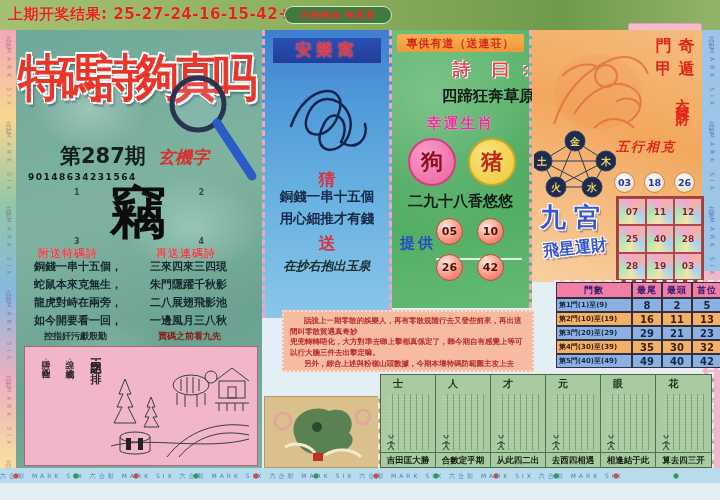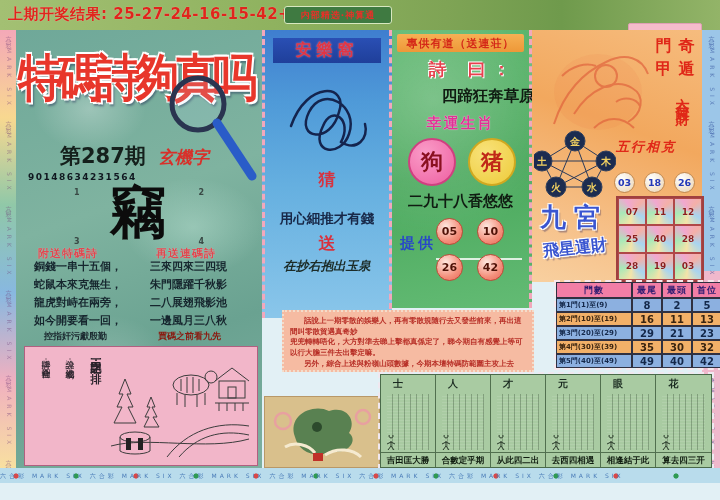--- a/index.html
+++ b/index.html
@@ -6,21 +6,21 @@
   .page{position:relative;width:720px;height:500px;overflow:hidden;background:#e2f0f5;
         font-family:"DejaVu Sans",sans-serif;}
   .abs{position:absolute;}
 
   
   .hdr{left:0;top:0;width:720px;height:30px;
        background:linear-gradient(90deg,#a3c073,#8fb25f 38%,#7fa455 62%,#6f9a4c 78%,#93b468);}
   .hdr-result{left:8px;top:5px;font-size:15px;font-weight:bold;color:#e0251c;
               letter-spacing:.5px;white-space:nowrap;text-shadow:0 0 1px rgba(255,255,255,.6);}
   .hdr-badge{left:284px;top:6px;width:106px;height:16px;background:#3f7a41;
-             border:1px solid #d8e8c0;border-radius:3px;color:#e83028;font-size:9px;
+             border:1px solid #d8e8c0;border-radius:9px;color:#e83028;font-size:9px;
              font-weight:bold;display:flex;align-items:center;justify-content:center;
              letter-spacing:1px;}
   .hdr-pinkbox{left:628px;top:23px;width:72px;height:15px;background:#f6bccb;
                border:1px solid #e0a0b5;border-radius:2px;}
 
   
   .strip-top,.strip-bottom{left:0;width:720px;height:15px;background-color:#aed4e4;
      background-image:radial-gradient(circle at 16px 8px,#d84848 2.2px,rgba(0,0,0,0) 3px),
                       radial-gradient(circle at 76px 8px,#2f9a52 2.2px,rgba(0,0,0,0) 3px);
      background-size:120px 15px;overflow:hidden;white-space:nowrap;
@@ -85,21 +85,21 @@
 
   
   .col-poem{left:392px;top:30px;width:140px;height:278px;box-sizing:border-box;
      background:radial-gradient(circle at 30% 25%,rgba(255,255,255,.25),rgba(0,0,0,0) 60%),
                 linear-gradient(170deg,#57b469,#4aa85c 50%,#63bb74);
      border-right:3px dashed #f2a8bc;}
   .poem-hdr{left:5px;top:4px;width:127px;height:18px;border-radius:2px;
      background:linear-gradient(180deg,#f6b054,#ee9838);color:#d42818;font-size:11px;
      font-weight:bold;display:flex;align-items:center;justify-content:center;letter-spacing:1px;}
   .shiyue{left:0;top:28px;width:163px;text-align:center;font-size:17px;font-weight:bold;
-     color:#e8404e;letter-spacing:8px;text-shadow:1px 1px 0 #fff,-1px -1px 0 #fff;}
+     color:#e8404e;letter-spacing:8px;text-shadow:1px 1px 0 #fff,-1px -1px 0 #fff;padding-left:24px;}
   .poem1{left:0;top:56px;width:120px;text-align:center;font-size:15.5px;font-weight:bold;color:#101c12;padding-left:44px;}
   .lucky{left:0;top:84px;width:137px;text-align:center;font-size:15px;font-weight:bold;
      color:#e23096;letter-spacing:2px;text-shadow:0 0 1px #fff;}
   .zo{width:44px;height:44px;border-radius:50%;display:flex;align-items:center;
       justify-content:center;font-size:22px;font-weight:bold;}
   .zo1{left:16px;top:108px;background:radial-gradient(circle at 35% 30%,#fa9cc8,#ee5fa0);
        border:2px solid #d04080;color:#8a1020;}
   .zo2{left:76px;top:108px;background:radial-gradient(circle at 35% 30%,#f8e27a,#eecb3a);
        border:2px solid #d0a820;color:#c02818;}
   .poem2{left:0;top:162px;width:137px;text-align:center;font-size:15px;font-weight:bold;color:#101c12;}
@@ -259,20 +259,21 @@
     </div>
   </div>
 
   <div class="abs col-mid">
     <div class="abs mid-hdr">安樂窩</div>
     <svg class="abs" style="left:14px;top:40px;" width="96" height="94" viewBox="0 0 96 94" fill="none" stroke="#14244e" stroke-width="2.5" stroke-linecap="round">
       <path d="M12,56 C28,10 70,14 60,42 C52,74 16,70 30,42 C44,14 80,36 70,64 C62,88 30,84 44,56 C53,34 74,50 62,72"></path>
       <path d="M62,72 C78,82 90,68 86,54"></path>
     </svg>
     <div class="abs mid-char" style="top:138px;">猜</div>
+    <div class="abs mid-line" style="top:158px;">銅錢一串十五個</div>
     <div class="abs mid-line" style="top:180px;">用心細推才有錢</div>
     <div class="abs mid-char" style="top:202px;">送</div>
     <div class="abs mid-italic" style="top:228px;">在抄右抱出玉泉</div>
   </div>
 
   <div class="abs ox-art">
     <svg width="112" height="68" viewBox="0 0 112 68">
       <path d="M30,40 C22,18 48,6 64,14 C82,8 92,24 84,36 C94,44 82,58 66,54 C52,62 34,56 30,40 Z" fill="#4a7a4a" opacity=".9"></path>
       <path d="M20,50 C30,44 44,48 50,56" stroke="#f5ead0" stroke-width="3" fill="none"></path>
       <path d="M60,58 C72,50 88,52 96,60" stroke="#f5ead0" stroke-width="3" fill="none"></path>

